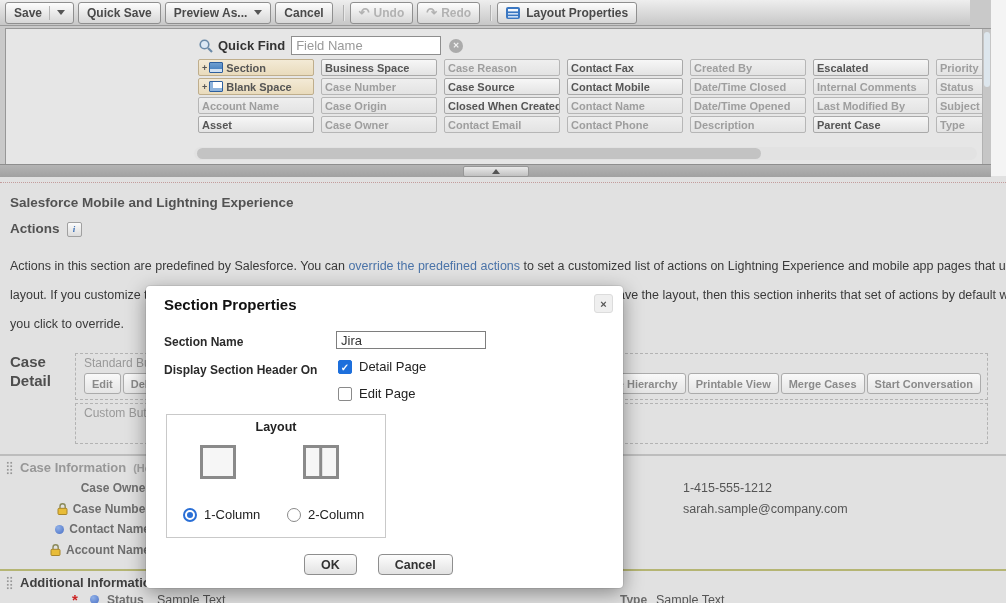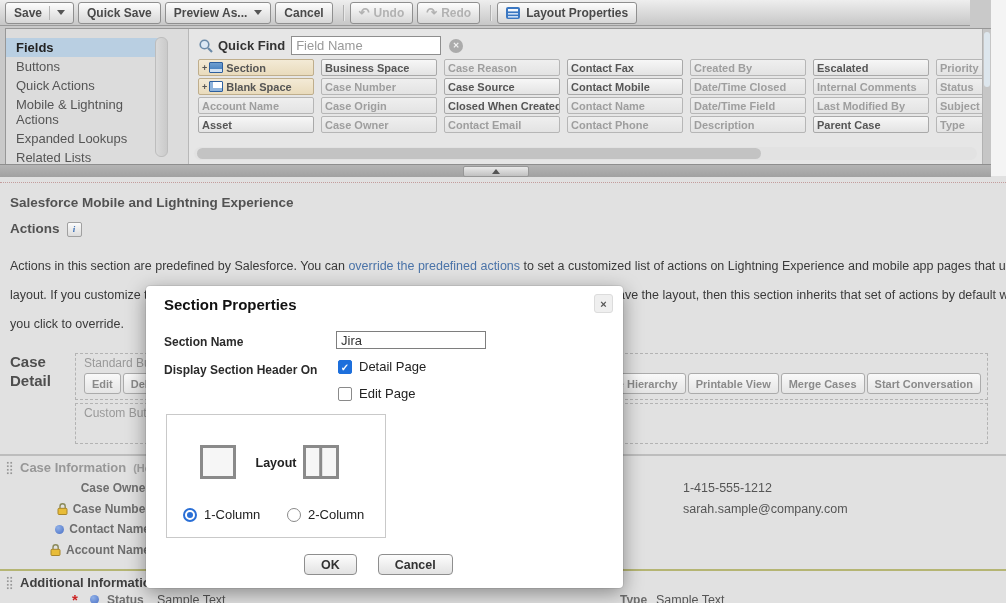--- a/index.html
+++ b/index.html
@@ -115,21 +115,21 @@
   .dlg-input{position:absolute;left:190px;top:45px;width:140px;height:16px;border:1px solid #7e7e7e;
         font:13px "Liberation Sans",sans-serif;color:#333;padding:0 4px;}
   .cb-row{position:absolute;left:192px;display:flex;align-items:flex-end;gap:7px;}
   .cb{width:14px;height:14px;border:1px solid #8a8a8a;border-radius:2px;background:#fff;box-sizing:border-box;
         display:flex;align-items:center;justify-content:center;cursor:pointer;flex:none;}
   .cb.checked{background:#1d6fdc;border-color:#1d6fdc;}
   .cb.checked::after{content:"\2713";color:#fff;font:bold 10px "Liberation Sans",sans-serif;}
   .cb-label{font:13px "Liberation Sans",sans-serif;color:#222;}
   .layout-fieldset{position:absolute;left:20px;top:128px;width:218px;height:122px;border:1px solid #c9c9c9;}
   .legend{position:absolute;left:0;right:0;top:5px;text-align:center;
-        font:bold 12.5px "Liberation Sans",sans-serif;color:#222;margin-top:36px;}
+        font:bold 12.5px "Liberation Sans",sans-serif;color:#222;}
   .colbox{position:absolute;top:30px;width:30px;height:28px;border:3px solid #8a8a8a;background:#f6f6f6;}
   .colbox.one{left:33px;}
   .colbox.two{left:136px;}
   .colbox.two::after{content:"";position:absolute;left:50%;top:0;bottom:0;width:3px;background:#8a8a8a;
         transform:translateX(-60%);}
   .radio-row{position:absolute;display:flex;align-items:center;gap:7px;}
   .radio{width:14px;height:14px;border:1px solid #8a8a8a;border-radius:50%;background:#fff;box-sizing:border-box;
         display:flex;align-items:center;justify-content:center;cursor:pointer;flex:none;}
   .radio.selected{border:2px solid #2a6fd6;}
   .radio.selected::after{content:"";width:6px;height:6px;border-radius:50%;background:#2a6fd6;}
@@ -174,31 +174,20 @@
               <rect x="2" y="2" width="10" height="2.4" fill="#ffffff" opacity="0.95"></rect>
               <rect x="2" y="6" width="10" height="1.6" fill="#cfe0f5"></rect>
               <rect x="2" y="9" width="10" height="1.6" fill="#cfe0f5"></rect>
             </svg>
         </span>
         <span>Layout Properties</span>
       </div>
     </div>
 
     <div class="palette">
-      <div class="sidebar">
-        <div>
-            <div class="side-item selected">Fields</div>
-            <div class="side-item">Buttons</div>
-            <div class="side-item">Quick Actions</div>
-            <div class="side-item">Mobile &amp; Lightning Actions</div>
-            <div class="side-item">Expanded Lookups</div>
-            <div class="side-item">Related Lists</div>
-          </div>
-        <div class="side-scroll"></div>
-      </div>
       <div class="fields-area">
         <div class="quickfind">
           <span style="display:inline-flex;">
             <svg width="16" height="16" viewBox="0 0 16 16">
                 <circle cx="6.5" cy="6.5" r="4.3" fill="#dce8f4" stroke="#6a8aa8" stroke-width="1.6"></circle>
                 <line x1="10" y1="10" x2="14" y2="14" stroke="#6a8aa8" stroke-width="2.2"></line>
               </svg>
           </span>
           <span class="qf-label">Quick Find</span>
           <input class="qf-input" type="text" value="Field Name" style="">
@@ -257,21 +246,21 @@
             <div class="pal-item used">
               <span>Contact Phone</span>
             </div>
             <div class="pal-item used">
               <span>Created By</span>
             </div>
             <div class="pal-item used">
               <span>Date/Time Closed</span>
             </div>
             <div class="pal-item used">
-              <span>Date/Time Field</span>
+              <span>Date/Time Opened</span>
             </div>
             <div class="pal-item used">
               <span>Description</span>
             </div>
             <div class="pal-item available">
               <span>Escalated</span>
             </div>
             <div class="pal-item used">
               <span>Internal Comments</span>
             </div>

